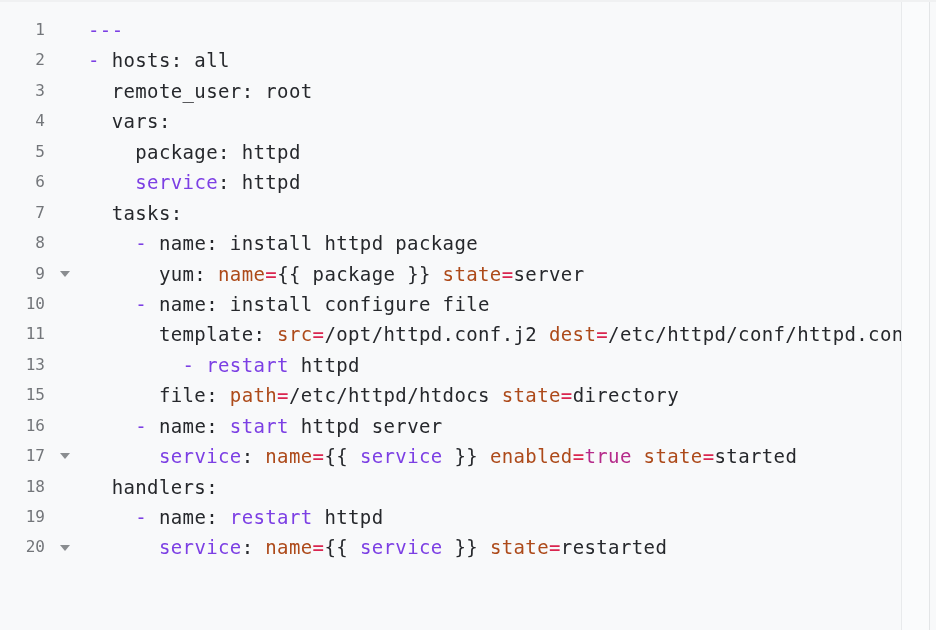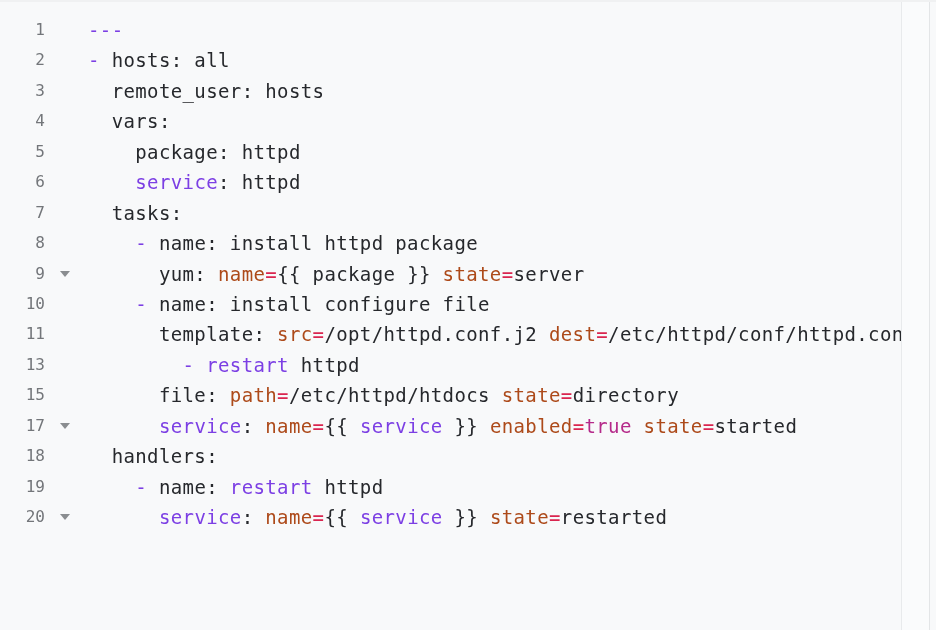--- a/index.html
+++ b/index.html
@@ -85,21 +85,21 @@
         <div class="code"><span class="tok-k">---</span></div>
       </div>
       <div class="row">
         <div class="gutter">2</div>
         <div class="fold"></div>
         <div class="code"><span class="tok-k">- </span><span class="tok-p">hosts: all</span></div>
       </div>
       <div class="row">
         <div class="gutter">3</div>
         <div class="fold"></div>
-        <div class="code"><span class="tok-p">  remote_user: hosts</span></div>
+        <div class="code"><span class="tok-p">  remote_user: root</span></div>
       </div>
       <div class="row">
         <div class="gutter">4</div>
         <div class="fold"></div>
         <div class="code"><span class="tok-p">  vars:</span></div>
       </div>
       <div class="row">
         <div class="gutter">5</div>
         <div class="fold"></div>
         <div class="code"><span class="tok-p">    package: httpd</span></div>
@@ -140,20 +140,25 @@
         <div class="gutter">13</div>
         <div class="fold"></div>
         <div class="code"><span class="tok-p">        </span><span class="tok-k">- restart</span><span class="tok-p"> httpd</span></div>
       </div>
       <div class="row">
         <div class="gutter">15</div>
         <div class="fold"></div>
         <div class="code"><span class="tok-p">      file: </span><span class="tok-a">path</span><span class="tok-o">=</span><span class="tok-p">/etc/httpd/htdocs </span><span class="tok-a">state</span><span class="tok-o">=</span><span class="tok-p">directory</span></div>
       </div>
       <div class="row">
+        <div class="gutter">16</div>
+        <div class="fold"></div>
+        <div class="code"><span class="tok-p">    </span><span class="tok-k">- </span><span class="tok-p">name: </span><span class="tok-k">start</span><span class="tok-p"> httpd server</span></div>
+      </div>
+      <div class="row">
         <div class="gutter">17</div>
         <div class="fold">
           <span class="arrow"></span>
         </div>
         <div class="code"><span class="tok-p">      </span><span class="tok-k">service</span><span class="tok-p">: </span><span class="tok-a">name</span><span class="tok-o">=</span><span class="tok-p">{{ </span><span class="tok-k">service</span><span class="tok-p"> }} </span><span class="tok-a">enabled</span><span class="tok-o">=</span><span class="tok-b">true</span><span class="tok-p"> </span><span class="tok-a">state</span><span class="tok-o">=</span><span class="tok-p">started</span></div>
       </div>
       <div class="row">
         <div class="gutter">18</div>
         <div class="fold"></div>
         <div class="code"><span class="tok-p">  handlers:</span></div>

